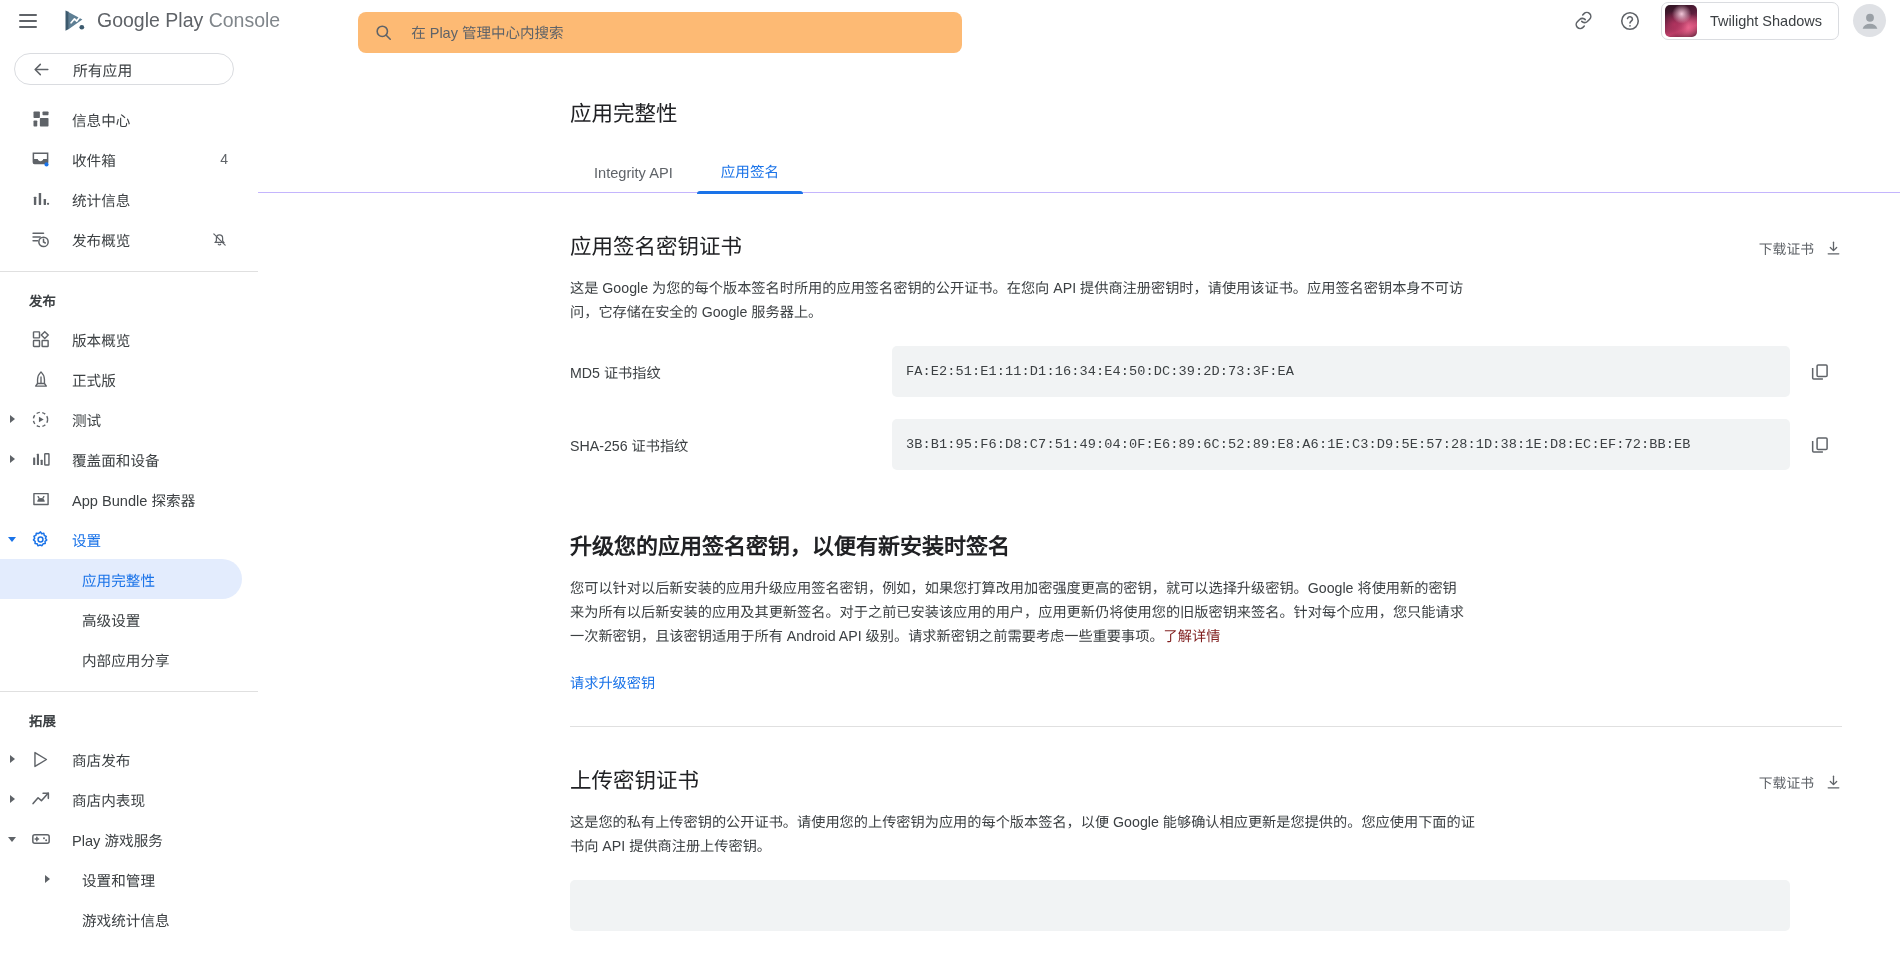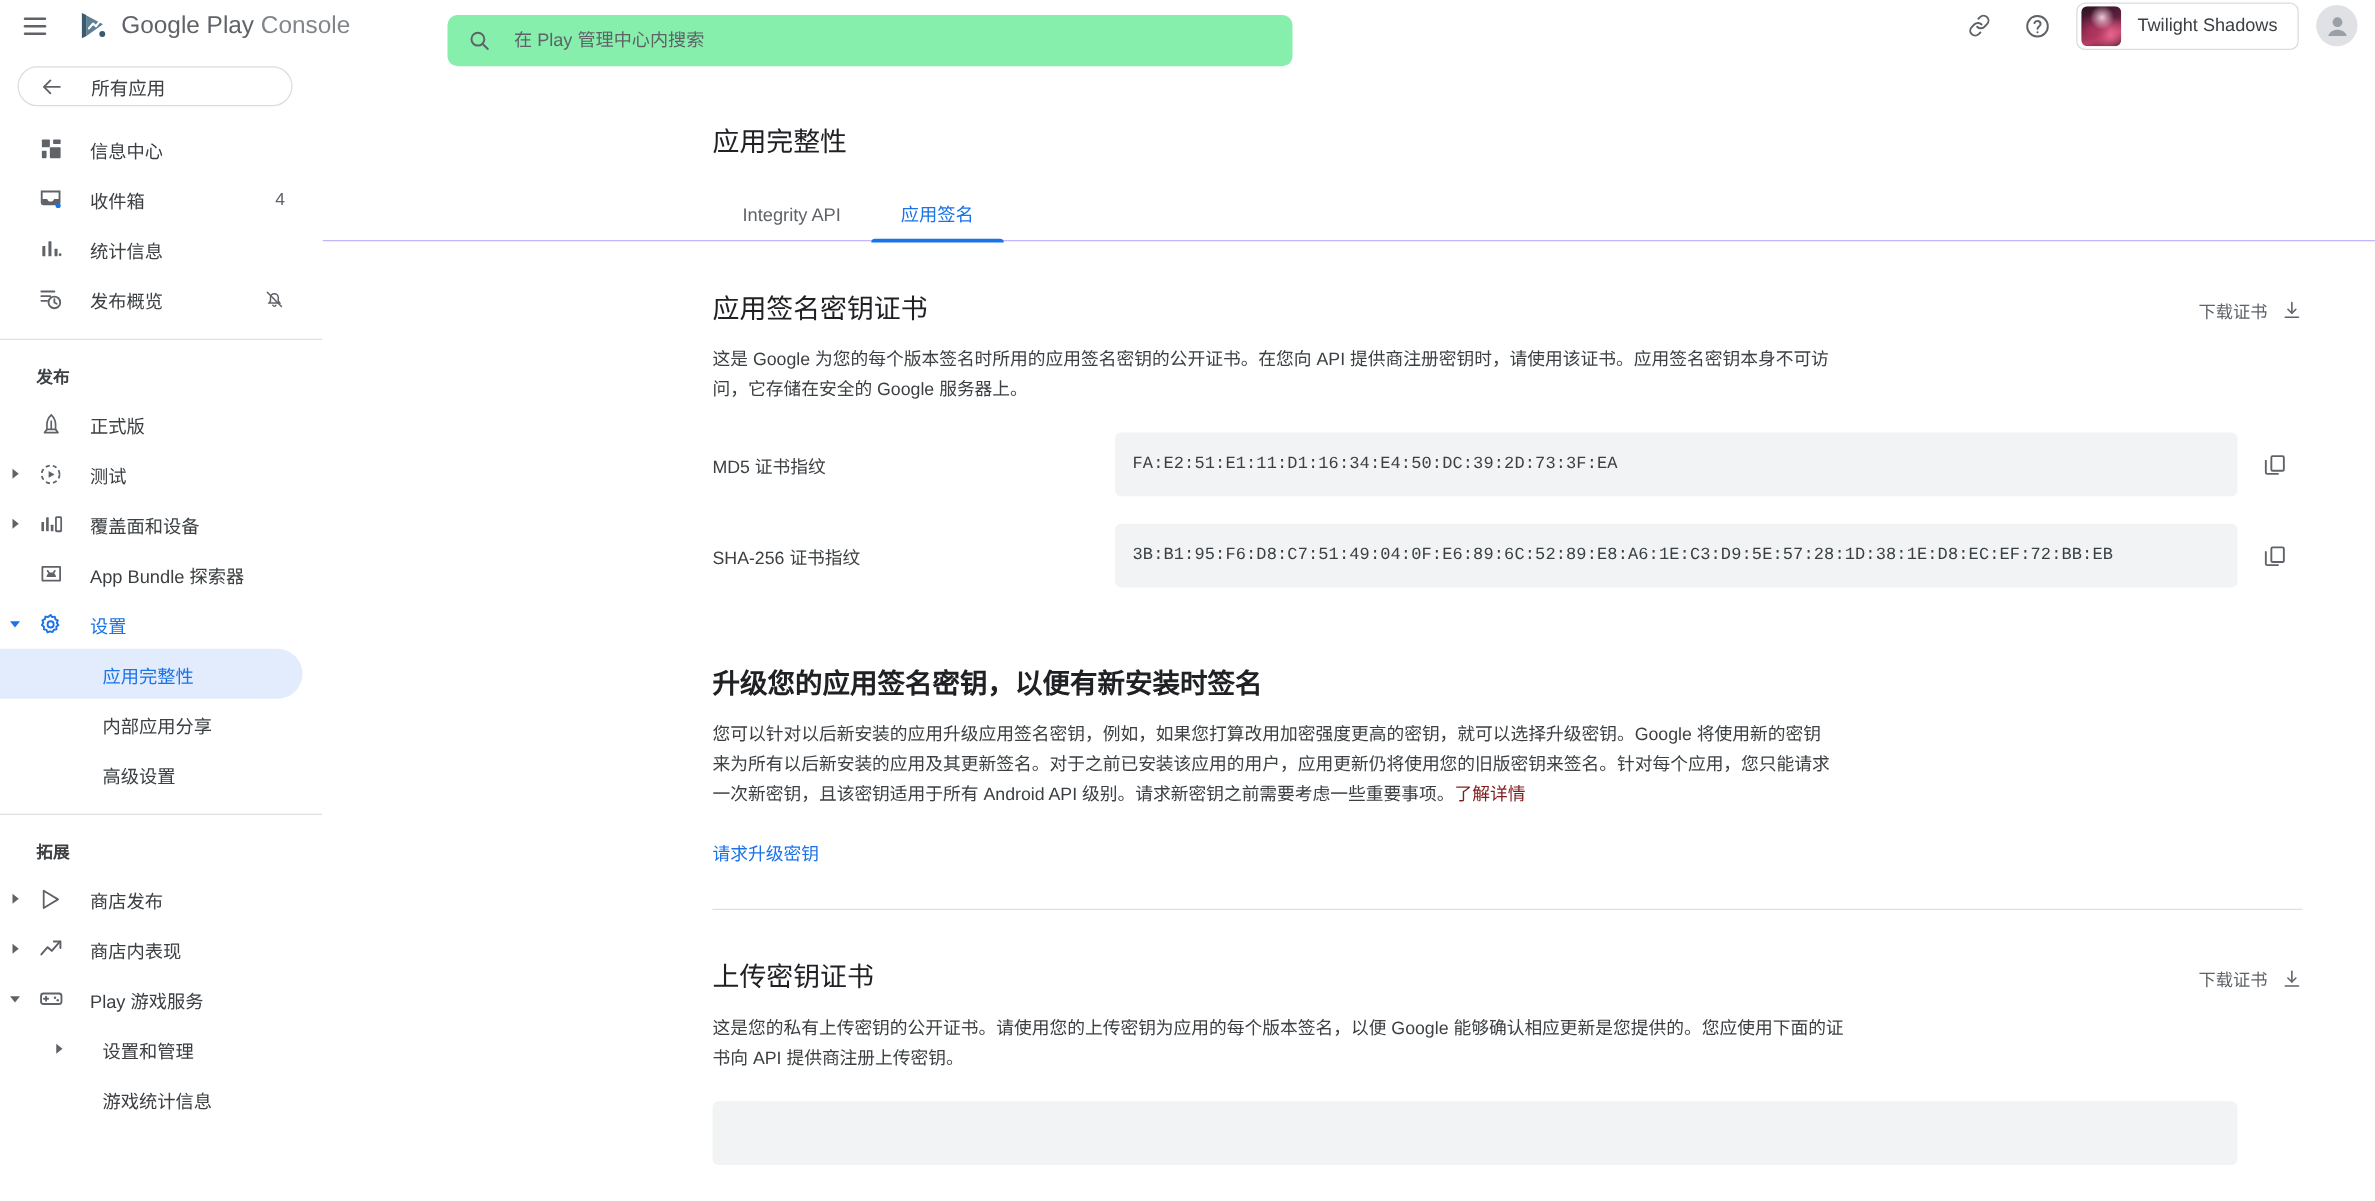--- a/index.html
+++ b/index.html
@@ -27,21 +27,21 @@
   }
   .hamburger span { display: block; width: 18px; height: 2px; background: #5f6368; border-radius: 1px; }
   .brand { display: flex; align-items: center; gap: 9px; margin-left: 13px; flex: none; cursor: pointer; }
   .brand-logo { width: 27px; height: 27px; position: relative; }
   .brand-text { font-size: 19.5px; letter-spacing: 0px; white-space: nowrap; }
   .brand-text .g1 { color: #5f6368; font-weight: 400; }
   .brand-text .g2 { color: #80868b; font-weight: 300; }
 
   .searchwrap { margin-left: 78px; flex: none; }
   .searchbox {
-    width: 676px; height: 41px; background: #86efac; border-radius: 8px;
+    width: 604px; height: 41px; background: #fdba74; border-radius: 8px;
     display: flex; align-items: center; padding: 0 16px; gap: 18px; cursor: text; margin-top: 24px;
   }
   .searchbox input {
     border: 0; background: transparent; outline: none; flex: 1;
     font-size: 14.5px; color: #3c4043;
     font-family: "Liberation Sans", "DejaVu Sans", sans-serif;
   }
   .searchbox input::placeholder { color: #5f6368; }
 
   .topright { margin-left: auto; display: flex; align-items: center; gap: 0px; text-align: center; }
@@ -307,20 +307,31 @@
           </span>
         </div>
       </div>
 
       <div class="divider"></div>
 
       <div class="sechead">发布</div>
 
       <div class="navsec">
 
+        <div class="navitem">
+          <span class="ico">
+            <svg width="18" height="18" viewBox="0 0 24 24" fill="none" stroke="#5f6368" stroke-width="1.9">
+              <rect x="2" y="2.5" width="8" height="8" rx="0.8"></rect>
+              <rect x="2" y="14" width="8" height="8" rx="0.8"></rect>
+              <path d="M17 2.2l4.6 4.6L17 11.4 12.4 6.8z"></path>
+              <rect x="13.5" y="14" width="8" height="8" rx="0.8"></rect>
+            </svg>
+          </span>
+          <span class="lbl">版本概览</span>
+        </div>
 
         <div class="navitem">
           <span class="ico">
             <svg width="18" height="18" viewBox="0 0 24 24" fill="none" stroke="#5f6368" stroke-width="1.8" stroke-linejoin="round">
               <path d="M12 2.5c3 3 4.6 6.4 4.6 10.2V18H7.4v-5.3C7.4 8.9 9 5.5 12 2.5z"></path>
               <line x1="12" y1="8.5" x2="12" y2="18"></line>
               <path d="M7.4 18l-2.6 3.4h14.4L16.6 18"></path>
             </svg>
           </span>
           <span class="lbl">正式版</span>
@@ -371,25 +382,25 @@
             </svg>
           </span>
           <span class="lbl">设置</span>
         </div>
 
         <div class="navitem sub active">
           <span class="lbl" style="margin-left:0">应用完整性</span>
         </div>
 
         <div class="navitem sub">
+          <span class="lbl" style="margin-left:0">高级设置</span>
+        </div>
+
+        <div class="navitem sub">
           <span class="lbl" style="margin-left:0">内部应用分享</span>
-        </div>
-
-        <div class="navitem sub">
-          <span class="lbl" style="margin-left:0">高级设置</span>
         </div>
       </div>
 
       <div class="divider"></div>
 
       <div class="sechead">拓展</div>
 
       <div class="navsec">
 
         <div class="navitem">

